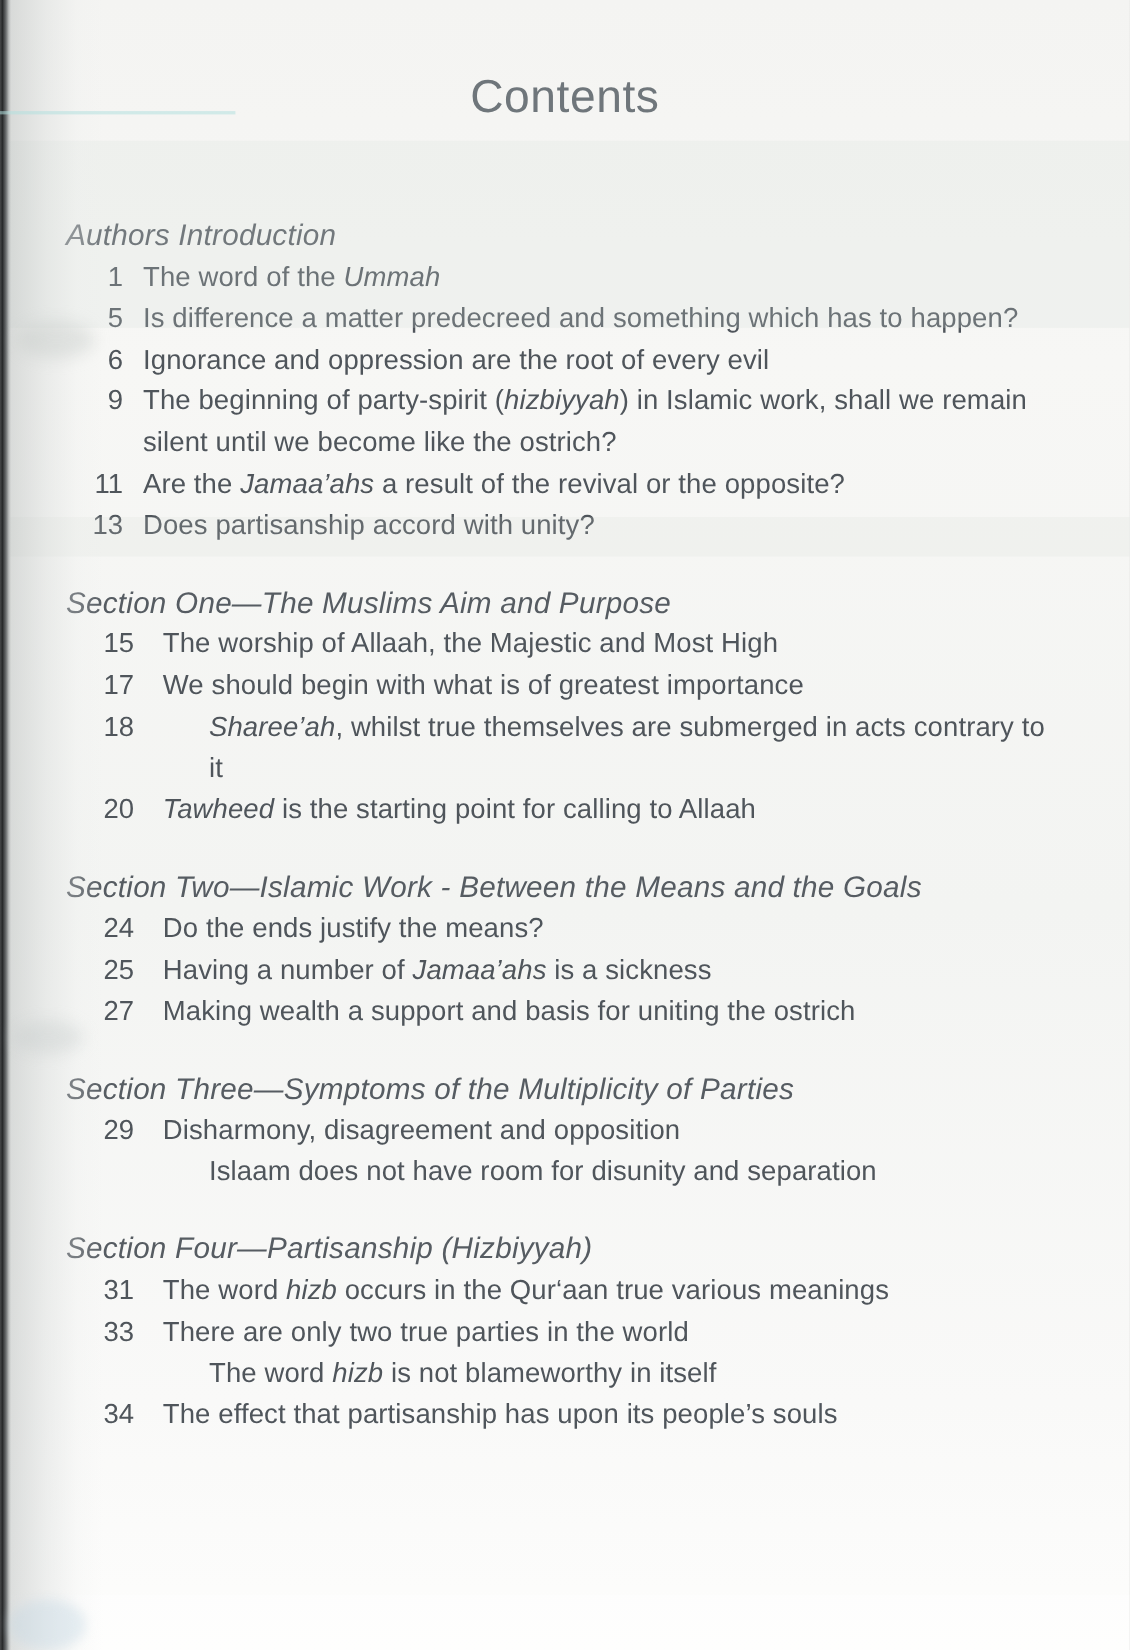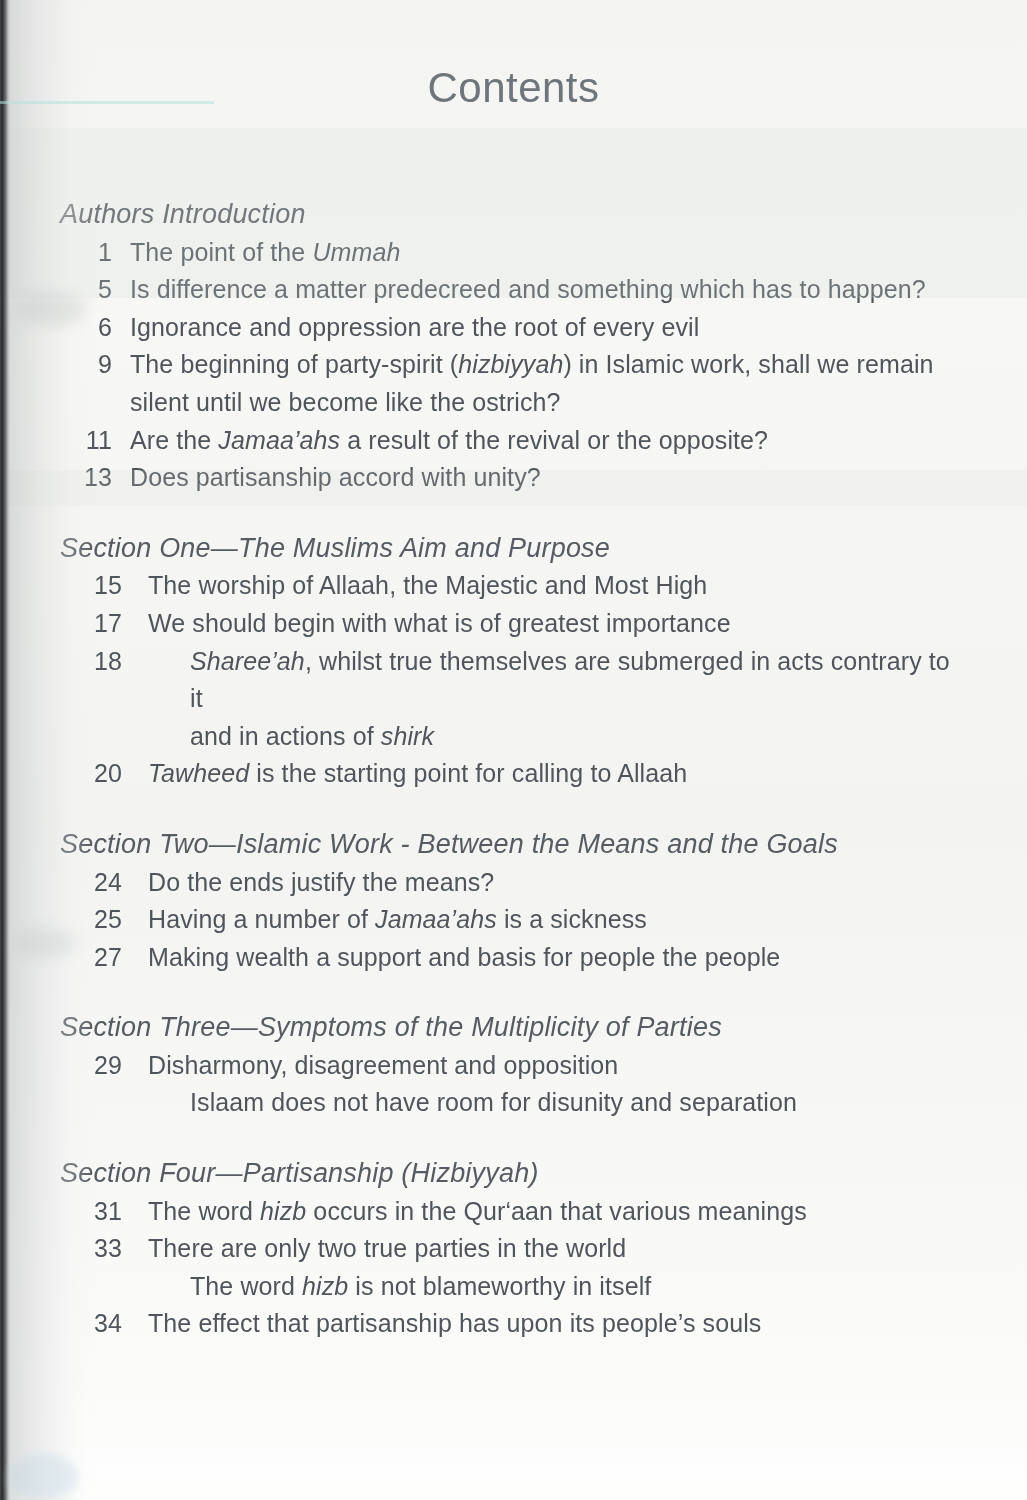--- a/index.html
+++ b/index.html
@@ -80,21 +80,21 @@
   <div class="smudge sm3"></div>
 
   <h1 class="title">Contents</h1>
 
   <div class="toc" id="toc">
       <section class="toc-section">
         <div class="sec-heading">Authors Introduction</div>
         <div class="toc-item">
           <span class="num">1</span>
           <span class="itext">
-            <span class="line"><span>The point of the </span><span class="it">Ummah</span></span>
+            <span class="line"><span>The word of the </span><span class="it">Ummah</span></span>
           </span>
         </div>
         <div class="toc-item">
           <span class="num">5</span>
           <span class="itext">
             <span class="line"><span>Is difference a matter predecreed and something which has to happen?</span></span>
           </span>
         </div>
         <div class="toc-item">
           <span class="num">6</span>
@@ -133,21 +133,20 @@
         <div class="toc-item">
           <span class="num">17</span>
           <span class="itext">
             <span class="line"><span>We should begin with what is of greatest importance</span></span>
           </span>
         </div>
         <div class="toc-item">
           <span class="num">18</span>
           <span class="itext">
             <span class="line cont"><span class="it">Sharee’ah</span><span>, whilst true themselves are submerged in acts contrary to it</span></span>
-            <span class="line cont"><span>and in actions of </span><span class="it">shirk</span></span>
           </span>
         </div>
         <div class="toc-item">
           <span class="num">20</span>
           <span class="itext">
             <span class="line"><span class="it">Tawheed</span><span> is the starting point for calling to Allaah</span></span>
           </span>
         </div>
       </section>
       <section class="toc-section wide">
@@ -160,21 +159,21 @@
         </div>
         <div class="toc-item">
           <span class="num">25</span>
           <span class="itext">
             <span class="line"><span>Having a number of </span><span class="it">Jamaa’ahs</span><span> is a sickness</span></span>
           </span>
         </div>
         <div class="toc-item">
           <span class="num">27</span>
           <span class="itext">
-            <span class="line"><span>Making wealth a support and basis for people the people</span></span>
+            <span class="line"><span>Making wealth a support and basis for uniting the ostrich</span></span>
           </span>
         </div>
       </section>
       <section class="toc-section wide">
         <div class="sec-heading">Section Three—Symptoms of the Multiplicity of Parties</div>
         <div class="toc-item">
           <span class="num">29</span>
           <span class="itext">
             <span class="line"><span>Disharmony, disagreement and opposition</span></span>
           </span>
@@ -184,21 +183,21 @@
           <span class="itext">
             <span class="line cont"><span>Islaam does not have room for disunity and separation</span></span>
           </span>
         </div>
       </section>
       <section class="toc-section wide">
         <div class="sec-heading">Section Four—Partisanship (Hizbiyyah)</div>
         <div class="toc-item">
           <span class="num">31</span>
           <span class="itext">
-            <span class="line"><span>The word </span><span class="it">hizb</span><span> occurs in the Qur‘aan that various meanings</span></span>
+            <span class="line"><span>The word </span><span class="it">hizb</span><span> occurs in the Qur‘aan true various meanings</span></span>
           </span>
         </div>
         <div class="toc-item">
           <span class="num">33</span>
           <span class="itext">
             <span class="line"><span>There are only two true parties in the world</span></span>
           </span>
         </div>
         <div class="toc-item">
           <span class="num"></span>

